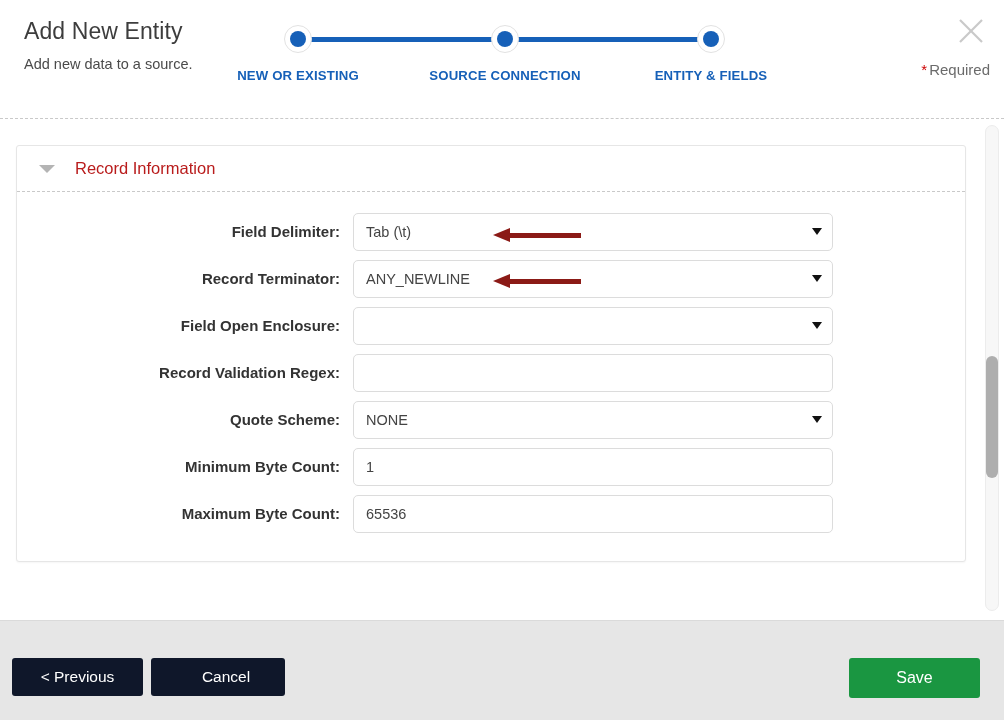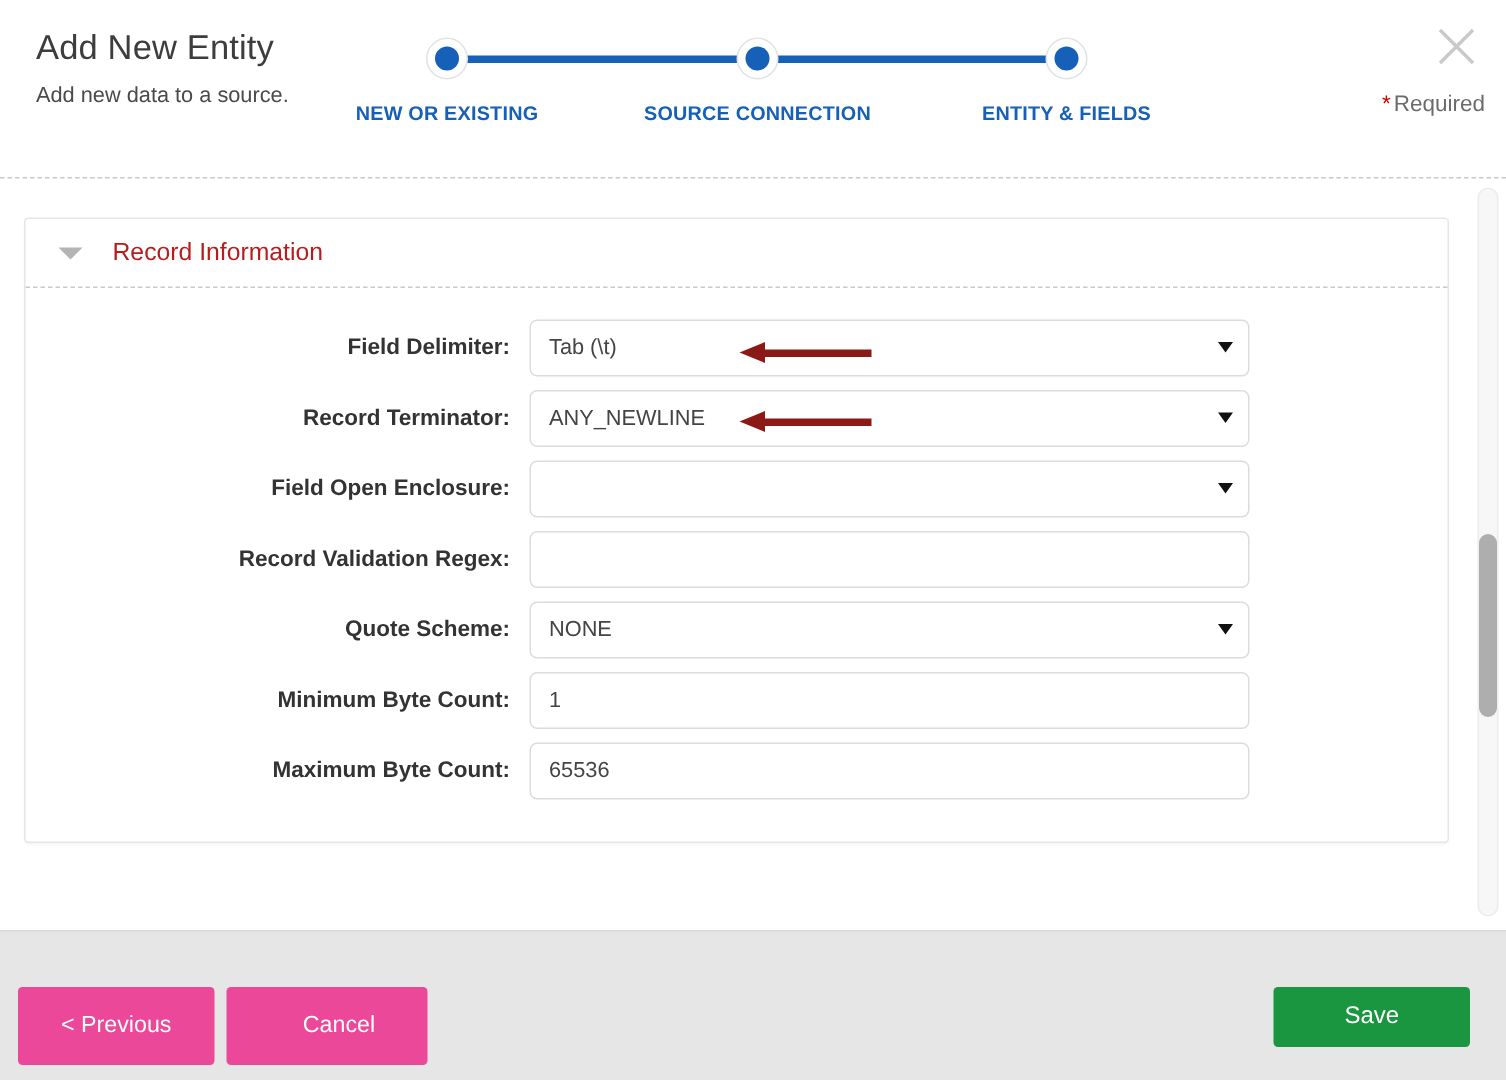--- a/index.html
+++ b/index.html
@@ -295,22 +295,22 @@
     position: absolute;
     font-family: "Liberation Sans", sans-serif;
     font-size: 15.5px;
     border: none;
     border-radius: 3px;
     cursor: pointer;
     color: #ffffff;
     padding: 0;
   }
   .btn-grey {
-    background: #ec4899;
-    height: 52px;
+    background: #0f172a;
+    height: 38px;
   }
   #btn-previous {
     left: 12px;
     top: 37px;
     width: 131px;
   }
   #btn-cancel {
     left: 151px;
     top: 37px;
     width: 134px;

